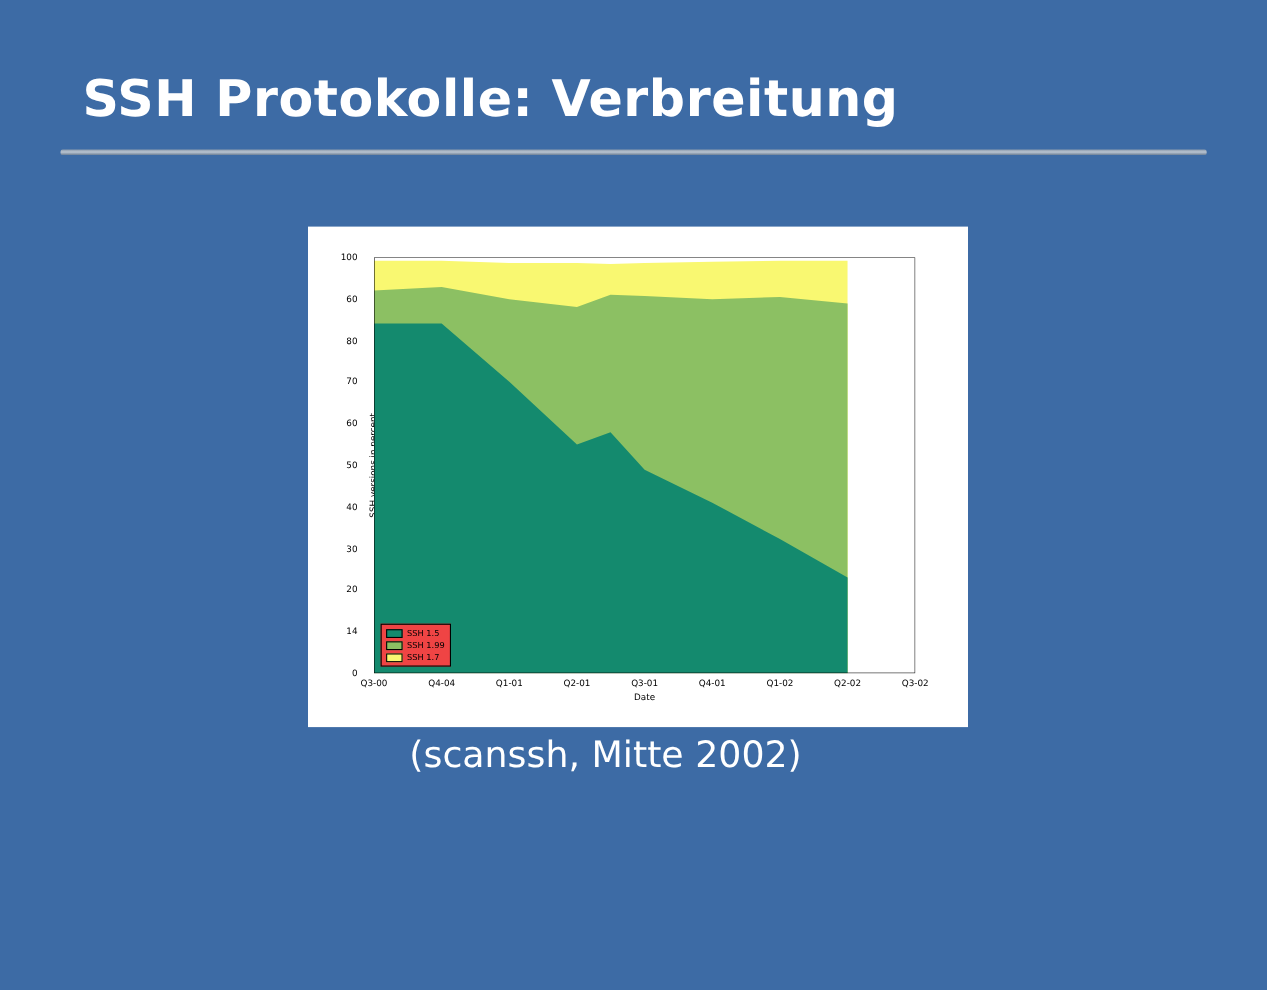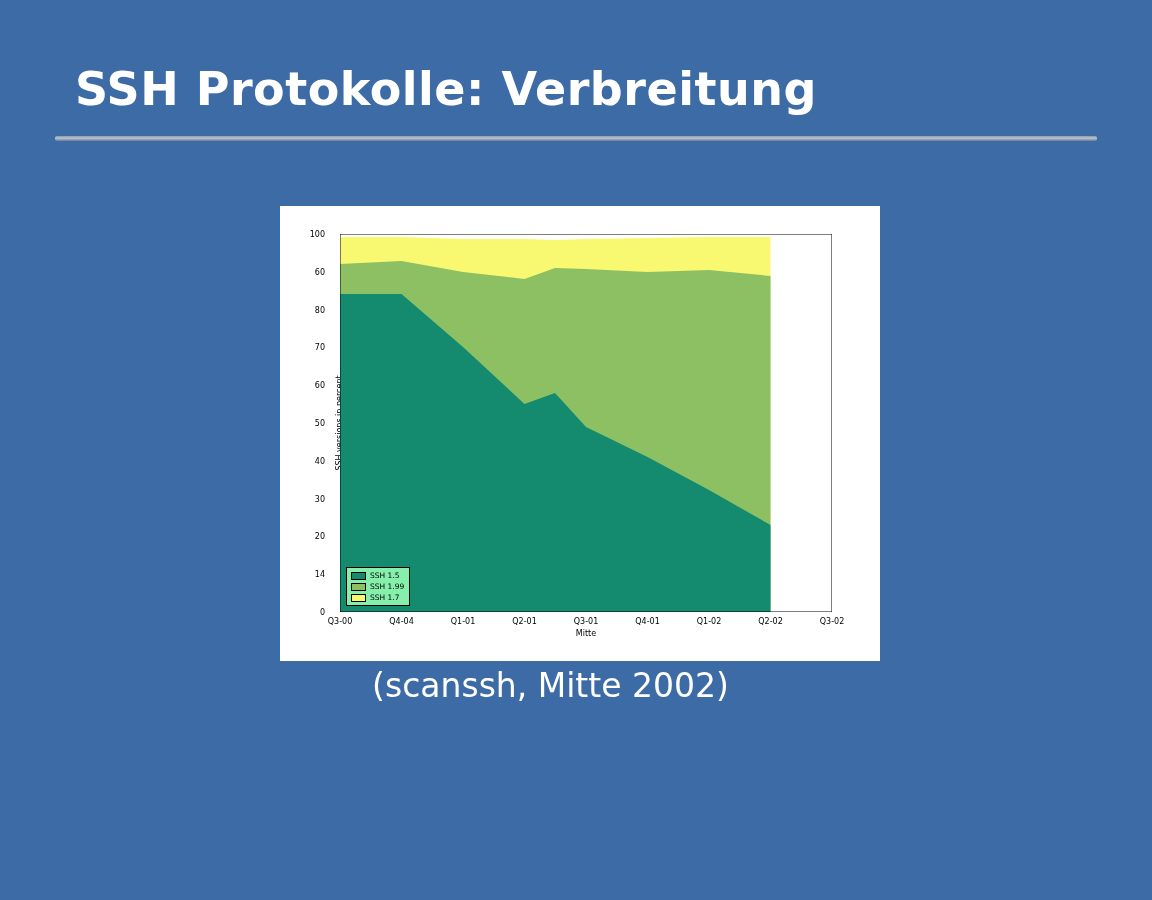--- a/index.html
+++ b/index.html
@@ -110,21 +110,21 @@
     left: 50%;
     transform: translateX(-50%);
     font-size: 8px;
     color: #000;
     font-family: "DejaVu Sans", sans-serif;
   }
   .legend {
     position: absolute;
     left: 6px;
     bottom: 6px;
-    background: #86efac;
+    background: #ef4444;
     border: 1px solid #000;
     padding: 3px 5px 3px 4px;
     display: flex;
     flex-direction: column;
     gap: 2px;
   }
   .legend-row {
     display: flex;
     align-items: center;
     gap: 4px;
@@ -167,21 +167,21 @@
       <div class="xtick" style="left:0%">Q3-00</div>
       <div class="xtick" style="left:12.5%">Q4-04</div>
       <div class="xtick" style="left:25%">Q1-01</div>
       <div class="xtick" style="left:37.5%">Q2-01</div>
       <div class="xtick" style="left:50%">Q3-01</div>
       <div class="xtick" style="left:62.5%">Q4-01</div>
       <div class="xtick" style="left:75%">Q1-02</div>
       <div class="xtick" style="left:87.5%">Q2-02</div>
       <div class="xtick" style="left:100%">Q3-02</div>
 
-      <div class="xlabel">Mitte</div>
+      <div class="xlabel">Date</div>
       <div class="ylabel">SSH versions in percent</div>
 
       <svg class="plot-frame" viewBox="0 0 492 378" preserveAspectRatio="none">
 
         <polygon points="0,378 0,3 61.5,3 123,5 184.5,5 215,6 246,5 307.5,4 369,3 430.5,3 430.5,378" fill="#f9f871" stroke="none"></polygon>
 
         <polygon points="0,378 0,30 61.5,27 123,38 184.5,45 215,34 246,35 307.5,38 369,36 430.5,42 430.5,378" fill="#8cc063" stroke="none"></polygon>
 
         <polygon points="0,378 0,60 61.5,60 123,113 184.5,170 215,159 246,193 307.5,223 369,256 430.5,291 430.5,378" fill="#148a6e" stroke="none"></polygon>
 

